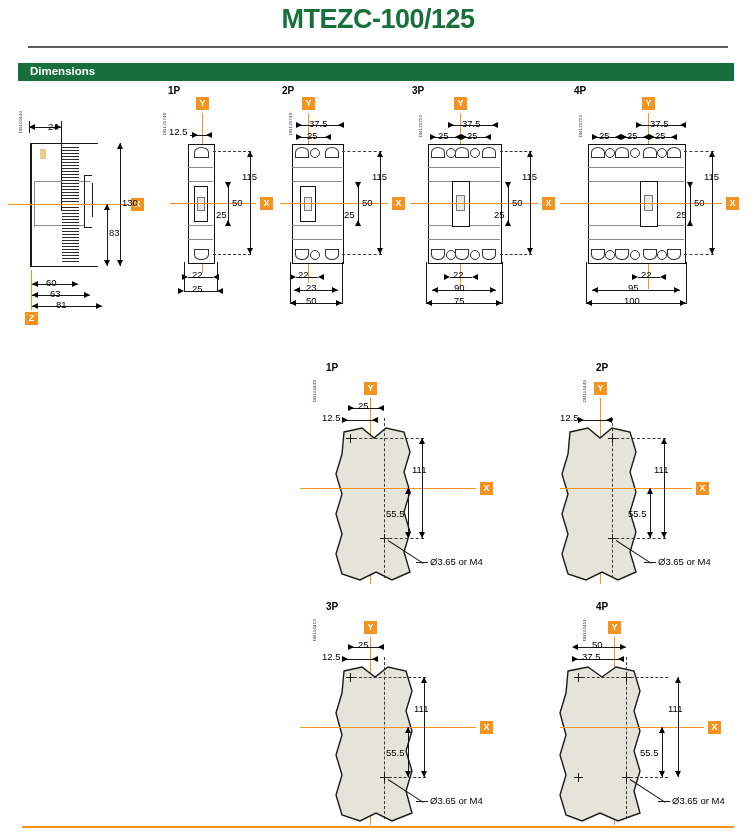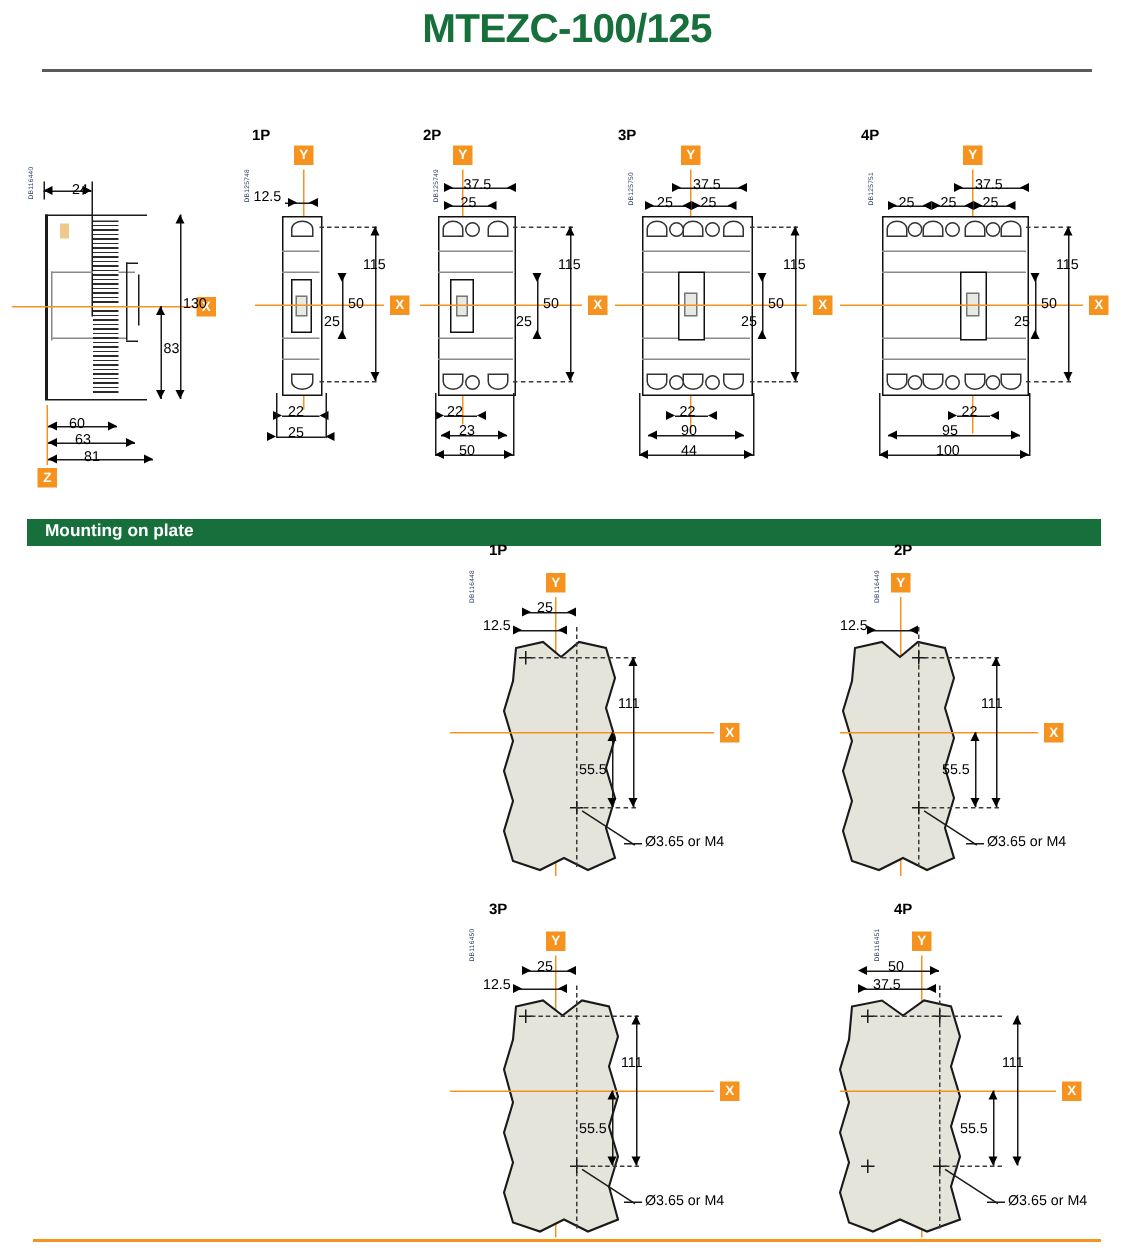--- a/index.html
+++ b/index.html
@@ -98,20 +98,23 @@
   .shade{position:absolute;background:#e7e6dd;border:1px solid #3a3a3a;}
 </style>
 </head>
 <body>
 
 <div class="page">
 
   <div class="title">MTEZC-100/125</div>
   <div class="title-rule"></div>
 
+  <div class="sec-bar" style="top:63px;">
+    <span class="lbl">Dimensions</span>
+  </div>
 
   <div class="dwg" style="left:0;top:85px;width:150px;height:250px;text-decoration:underline;">
     <div class="refcode" style="left:18px;top:48px;">DB116440</div>
 
     <div class="sl-h" style="left:29px;top:42px;width:32px;"></div>
     <div class="ah l" style="left:29px;top:39px;"></div>
     <div class="ah r" style="left:55px;top:39px;"></div>
     <div class="dim" style="left:48px;top:36px;">24</div>
     <div class="sl-v" style="left:29px;top:36px;height:12px;"></div>
     <div class="sl-v" style="left:61px;top:36px;height:90px;"></div>
@@ -349,21 +352,21 @@
     <div class="dim" style="left:43px;top:184px;">22</div>
 
     <div class="sl-h" style="left:22px;top:205px;width:64px;"></div>
     <div class="ah l" style="left:22px;top:202px;"></div>
     <div class="ah r" style="left:80px;top:202px;"></div>
     <div class="dim" style="left:44px;top:197px;">90</div>
 
     <div class="sl-h" style="left:16px;top:218px;width:76px;"></div>
     <div class="ah l" style="left:16px;top:215px;"></div>
     <div class="ah r" style="left:86px;top:215px;"></div>
-    <div class="dim" style="left:44px;top:210px;">44</div>
+    <div class="dim" style="left:44px;top:210px;">75</div>
 
     <div class="sl-v" style="left:16px;top:177px;height:42px;"></div>
     <div class="sl-v" style="left:92px;top:177px;height:42px;"></div>
   </div>
 
   <div class="dwg" style="left:560px;top:85px;width:196px;height:250px;">
     <div class="ptitle" style="left:14px;top:0;">4P</div>
     <div class="refcode" style="left:18px;top:52px;">DB125751</div>
 
     <div class="cl-v solid" style="left:88px;top:28px;height:176px;"></div>
@@ -442,23 +445,20 @@
 
     <div class="sl-h" style="left:26px;top:218px;width:100px;"></div>
     <div class="ah l" style="left:26px;top:215px;"></div>
     <div class="ah r" style="left:120px;top:215px;"></div>
     <div class="dim" style="left:64px;top:210px;">100</div>
 
     <div class="sl-v" style="left:26px;top:177px;height:42px;"></div>
     <div class="sl-v" style="left:126px;top:177px;height:42px;"></div>
   </div>
 
-  <div class="sec-bar" style="top:346px;">
-    <span class="lbl">Mounting on plate</span>
-  </div>
 
   <div class="dwg" style="left:290px;top:360px;width:200px;height:230px;">
     <div class="ptitle" style="left:36px;top:2px;">1P</div>
     <div class="refcode" style="left:22px;top:42px;">DB116448</div>
 
     <div class="cl-v solid" style="left:80px;top:38px;height:186px;"></div>
     <div class="mk" style="left:74px;top:22px;">Y</div>
 
     <div class="sl-h" style="left:60px;top:48px;width:34px;"></div>
     <div class="ah r" style="left:58px;top:45px;"></div>

